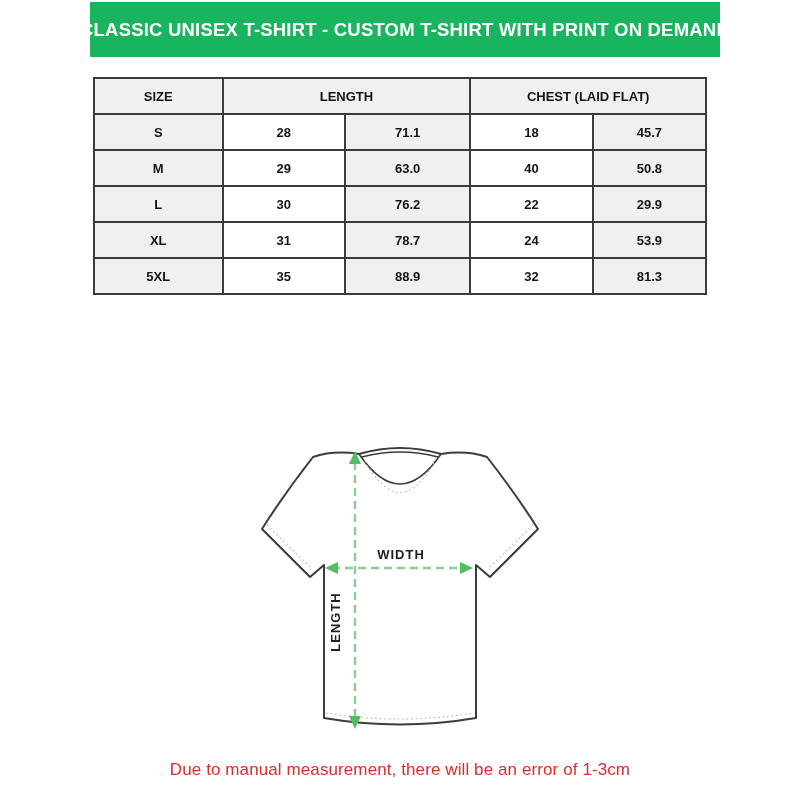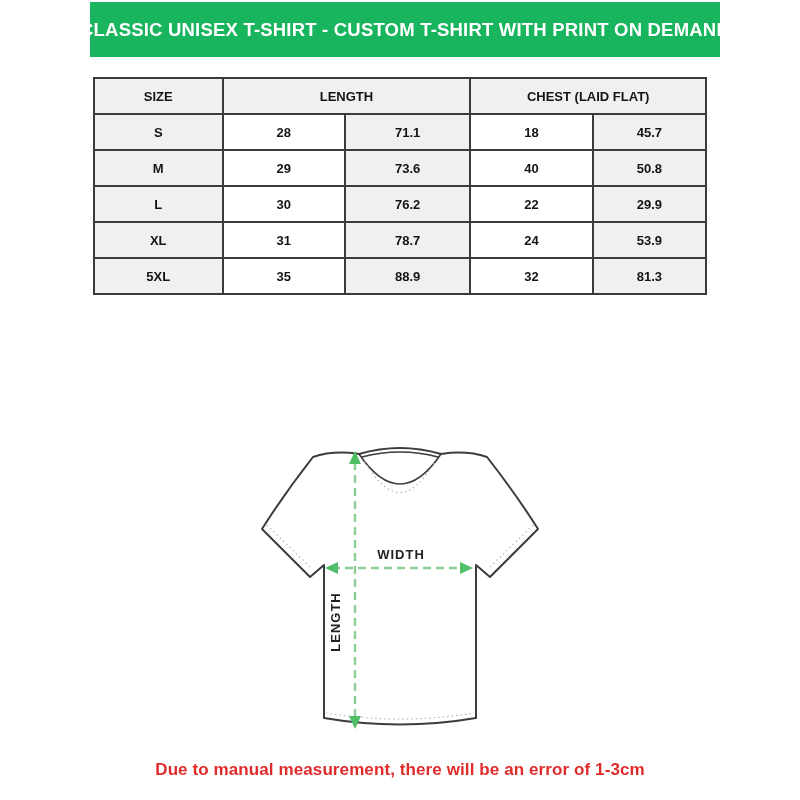--- a/index.html
+++ b/index.html
@@ -36,21 +36,21 @@
   .diagram{position:absolute;left:250px;top:438px;width:300px;height:306px;}
   .ts-outline{fill:#ffffff;stroke:var(--outline);stroke-width:2;stroke-linejoin:round;stroke-linecap:round;}
   .ts-line{fill:none;stroke:var(--outline);stroke-width:1.6;stroke-linecap:round;}
   .ts-stitch{fill:none;stroke:var(--stitch);stroke-width:1.2;stroke-dasharray:1.5 3;}
   .ms-line{fill:none;stroke:var(--arrow_dash);stroke-width:2.4;stroke-dasharray:8 5;}
   .ms-head{fill:var(--arrow_head);stroke:none;}
   .ms-label{font-family:"Liberation Sans", sans-serif;font-size:13px;font-weight:bold;fill:#1f1f1f;letter-spacing:1px;}
 
   .note{
     position:absolute;left:0;top:760px;width:800px;text-align:center;
-    color:var(--note_red);font-weight:bold;font-size:17px;letter-spacing:.1px;
+    color:var(--note_red);font-weight:normal;font-size:17px;letter-spacing:.1px;
   }
 </style>
 </head>
 <body>
 
 <div class="page">
 
   <div class="banner">
     <span>CLASSIC UNISEX T-SHIRT - CUSTOM T-SHIRT WITH PRINT ON DEMAND</span>
   </div>
@@ -75,21 +75,21 @@
           <tr>
             <td class="shade">S</td>
             <td>28</td>
             <td class="shade">71.1</td>
             <td>18</td>
             <td class="shade">45.7</td>
           </tr>
           <tr>
             <td class="shade">M</td>
             <td>29</td>
-            <td class="shade">73.6</td>
+            <td class="shade">63.0</td>
             <td>40</td>
             <td class="shade">50.8</td>
           </tr>
           <tr>
             <td class="shade">L</td>
             <td>30</td>
             <td class="shade">76.2</td>
             <td>22</td>
             <td class="shade">29.9</td>
           </tr>

